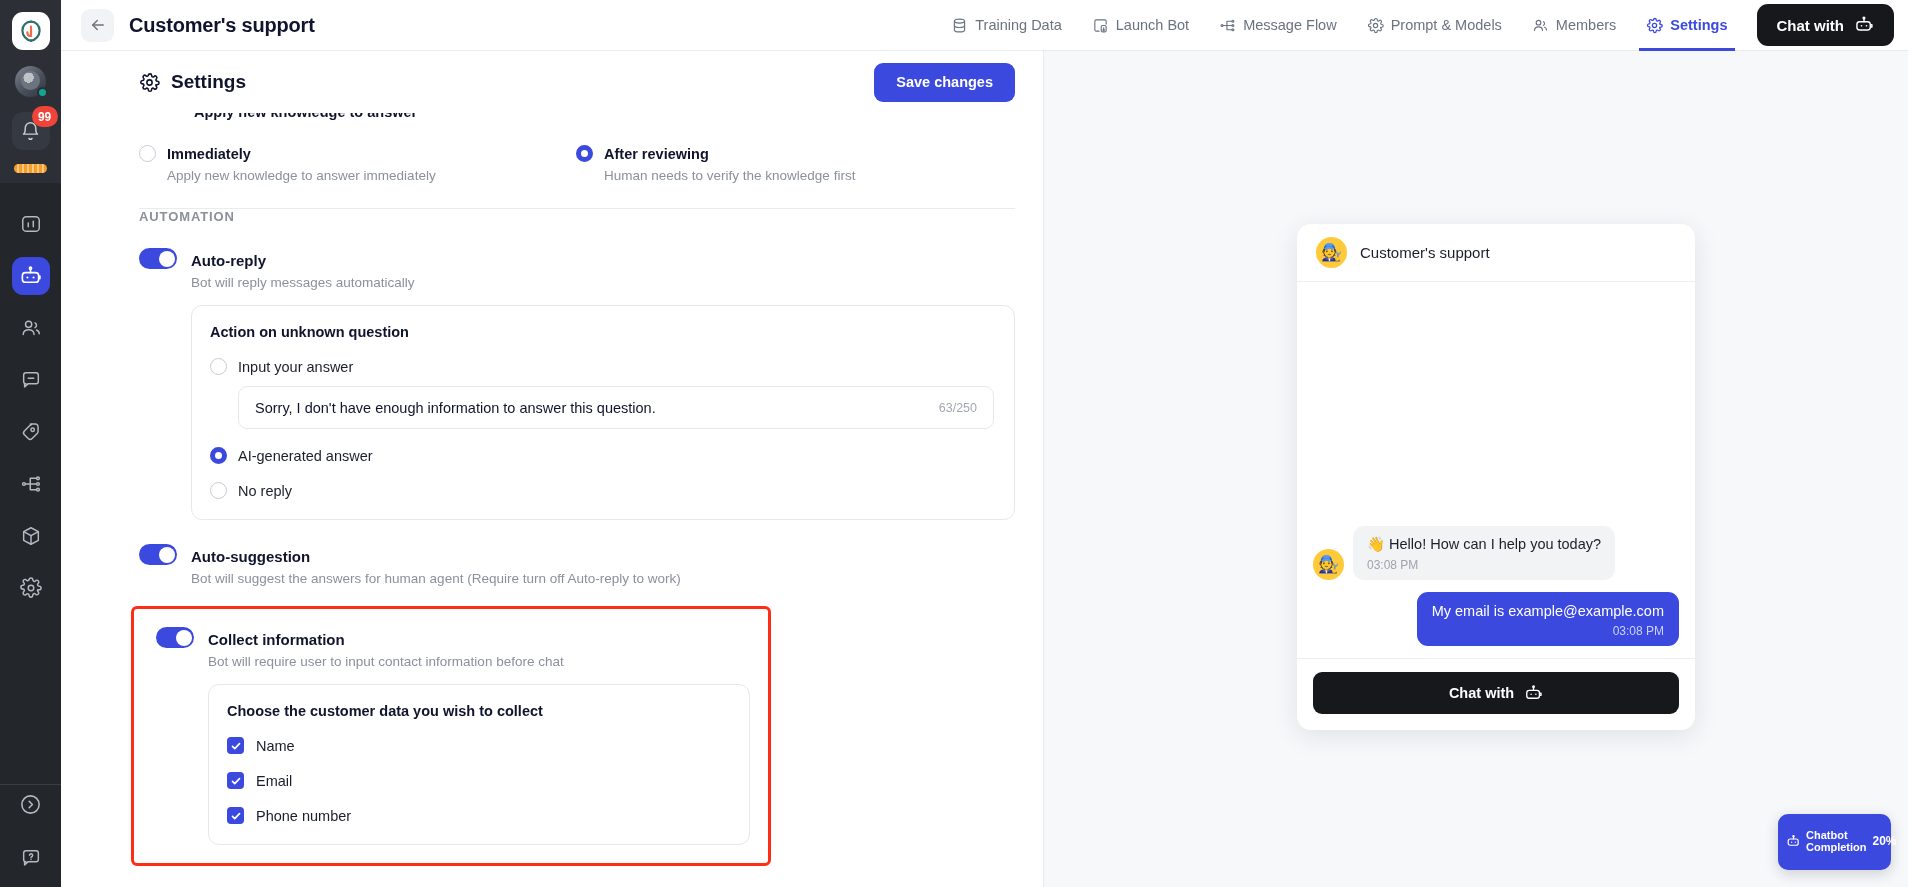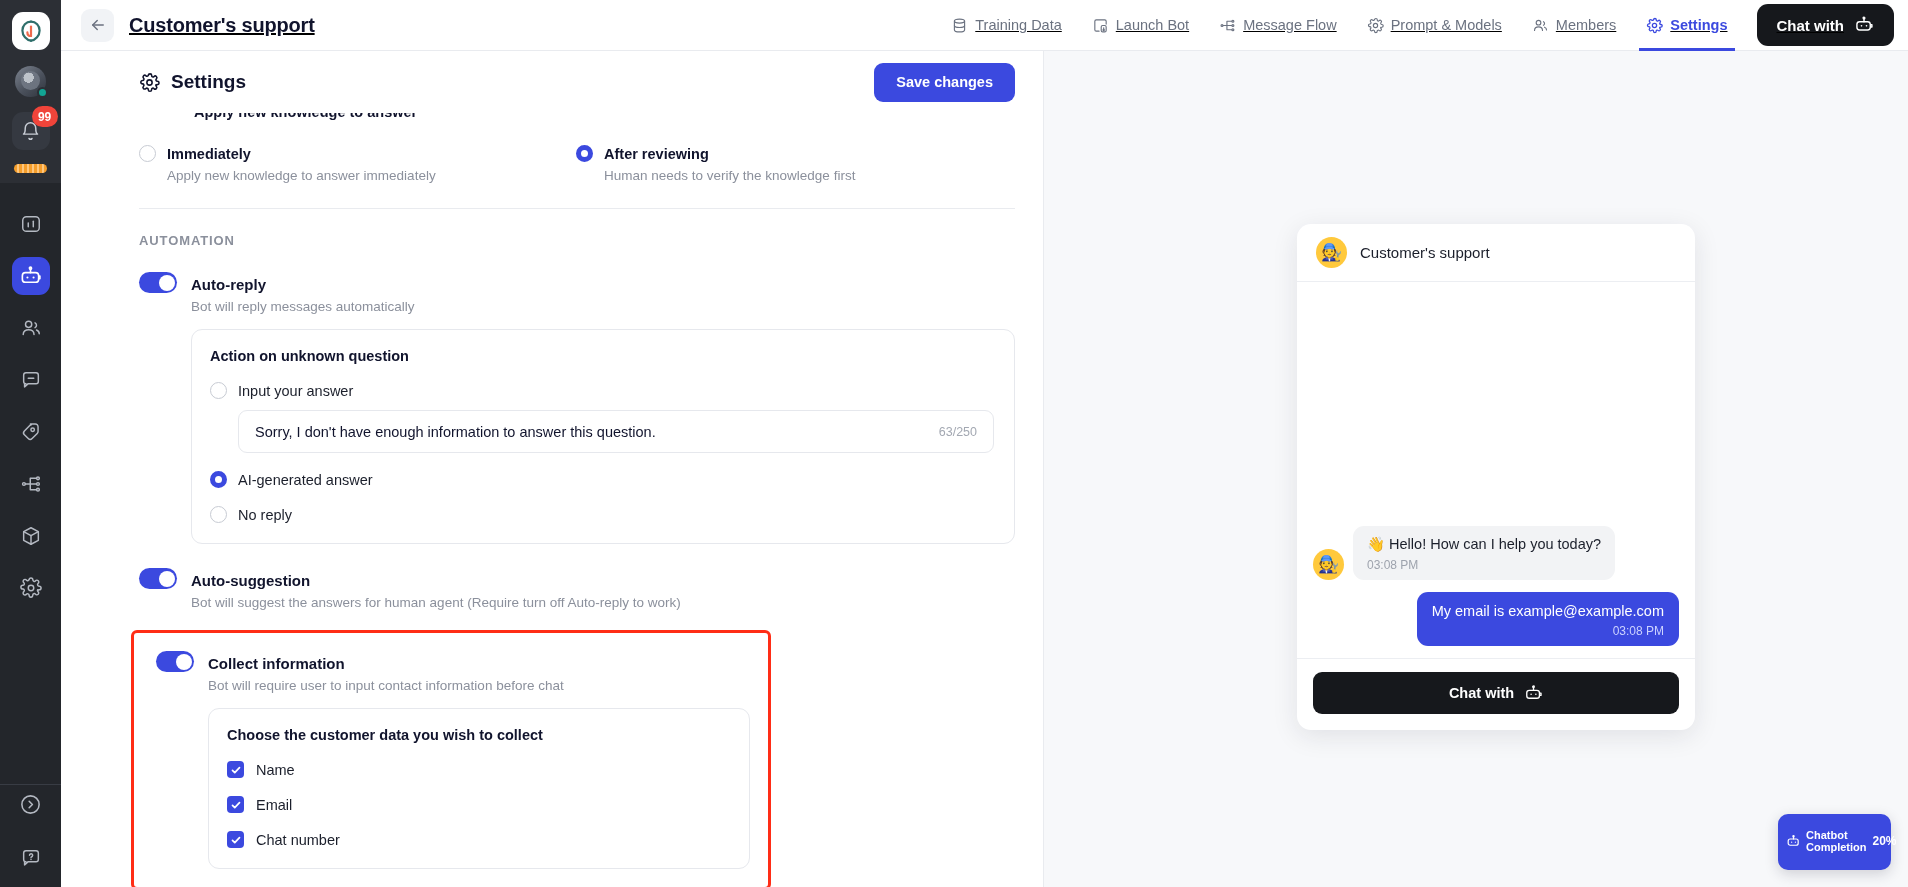--- a/index.html
+++ b/index.html
@@ -68,21 +68,21 @@
     color: #b4b9c2; cursor: pointer;
   }
   .rail-btn.active { background: #3b49df; color: #fff; }
   .rail-bottom {
     position: absolute; bottom: 10px; left: 0; width: 61px;
     display: flex; flex-direction: column; align-items: center; gap: 16px;
   }
   .rail-sep { width: 61px; height: 1px; background: #383c44; position:absolute; bottom: 102px; left:0;}
 
   
-  .main { flex: 1; height: 887px; position: relative; background: #5eead4; text-decoration: underline; }
+  .main { flex: 1; height: 887px; position: relative; background: #5eead4; }
 
   
   .topbar {
     height: 51px; background: #fff; border-bottom: 1px solid #e9ebef;
     display: flex; align-items: center; padding: 0 14px 0 20px; position: relative;
   }
   .back-btn {
     width: 33px; height: 33px; border-radius: 9px; background: #f1f3f6;
     display:flex; align-items:center; justify-content:center; color:#6b7280; cursor:pointer;
     flex: 0 0 33px;
@@ -132,21 +132,21 @@
 
   .radio-row { display: flex; margin-top: 2px; }
   .radio-col { width: 437px; }
   .radio-line { display: flex; align-items: center; gap: 11px; }
   .rd { width: 17px; height: 17px; border-radius: 50%; border: 1.6px solid #c7cbd3; background: #fff; flex: 0 0 17px; position: relative; cursor: pointer;}
   .rd.on { border: 5px solid #3b49df; background: #fff; }
   .rd-label { font-size: 14.5px; font-weight: 700; color: #11142d; }
   .rd-sub { font-size: 13.5px; color: #8b909c; margin-left: 28px; margin-top: 6px; }
 
   .divider { height: 1px; background: #e9ebef; margin: 25px 0 0 0; }
-  .section-label { font-size: 13px; letter-spacing: .9px; color: #8b909c; font-weight: 600; margin-top: 24px; }
+  .section-label { font-size: 13px; letter-spacing: .9px; color: #8b909c; font-weight: 600; }
 
   .sw-row { display: flex; align-items: flex-end; gap: 14px; margin-top: 24px; }
   .switch { width: 38px; height: 21px; border-radius: 11px; background: #3b49df; position: relative; flex: 0 0 38px; cursor: pointer; }
   .switch .knob { position: absolute; top: 2.5px; right: 2.5px; width: 16px; height: 16px; border-radius: 50%; background: #fff; }
   .sw-title { font-size: 15px; font-weight: 700; color: #11142d; }
   .sw-sub { font-size: 13.5px; color: #8b909c; margin: 6px 0 0 52px; }
 
   .card {
     margin: 15px 0 0 52px; border: 1px solid #e6e8ed; border-radius: 11px;
     padding: 18px 20px 20px 18px; background: #fff;
@@ -526,21 +526,21 @@
                     </svg>
                 </span>
                 <span class="chk-label">Email</span>
               </div>
               <div class="chk-row">
                 <span class="chk">
                   <svg width="12" height="12" viewBox="0 0 24 24" fill="none" stroke="#fff" stroke-width="3.4" stroke-linecap="round" stroke-linejoin="round">
                       <path d="M5 12.8l4.5 4.4L19 7.2"></path>
                     </svg>
                 </span>
-                <span class="chk-label">Chat number</span>
+                <span class="chk-label">Phone number</span>
               </div>
             </div>
           </div>
 
         </div>
       </div>
 
       <div class="preview-pane">
 
         <div class="widget">

